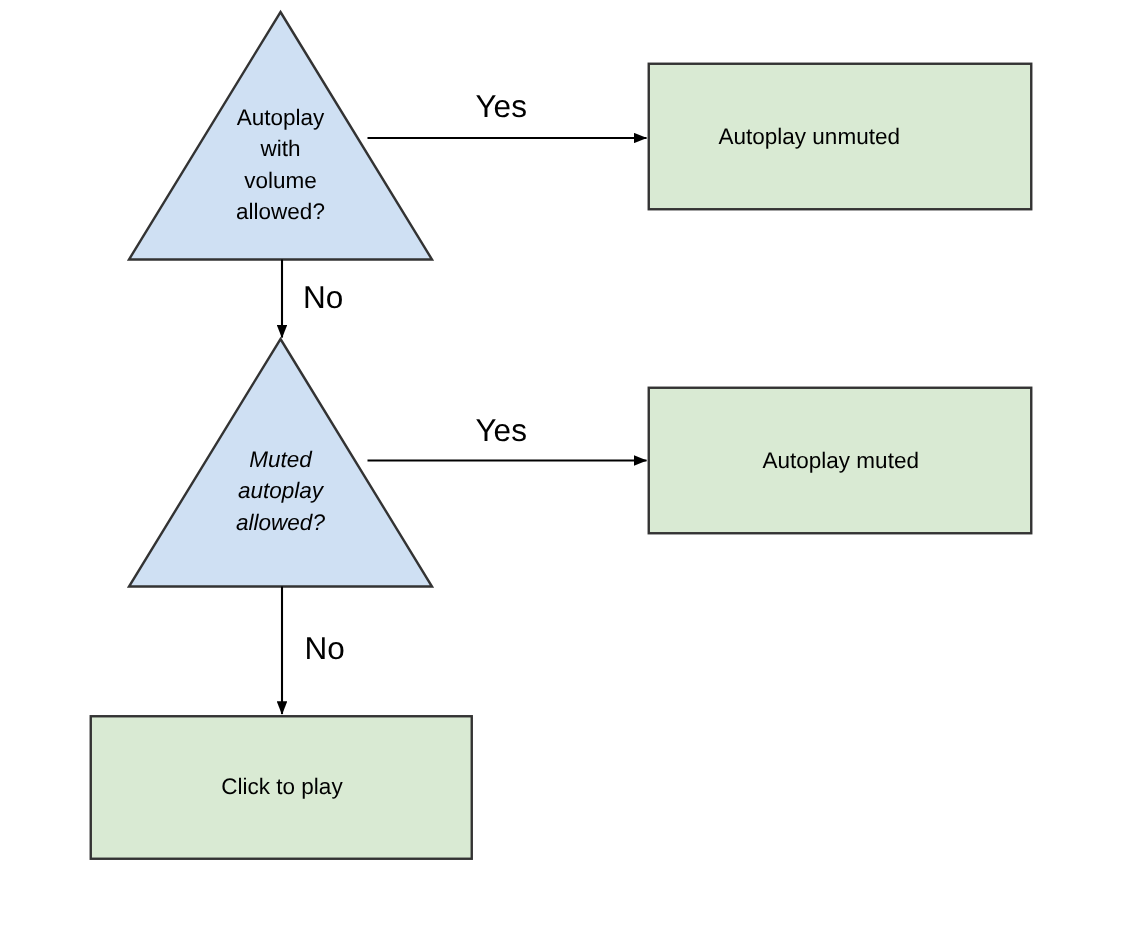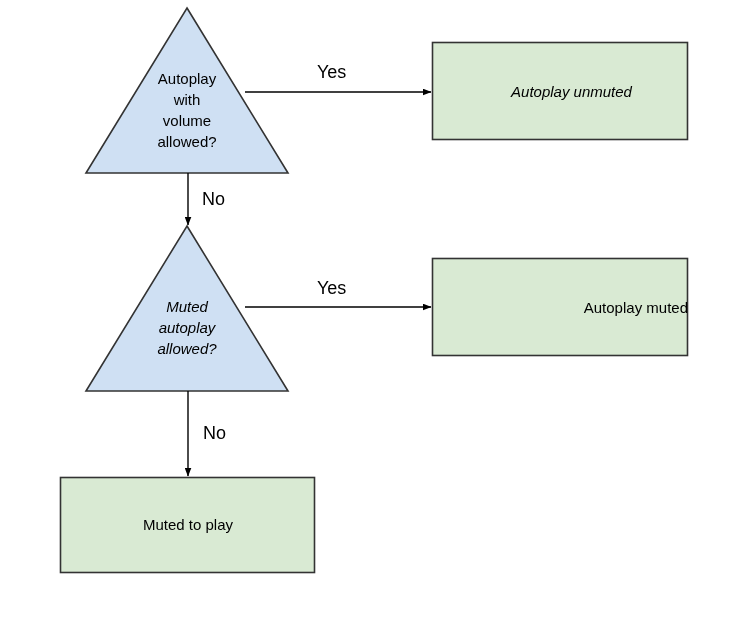--- a/index.html
+++ b/index.html
@@ -29,49 +29,47 @@
     font-family: "Liberation Sans", sans-serif;
     font-size: 15px;
     line-height: 21px;
     color: #000000;
     white-space: pre;
     pointer-events: none;
   }
   .edge-label {
     position: absolute;
     font-family: "Liberation Sans", sans-serif;
-    font-size: 18px;
+    font-size: 21px;
     line-height: 18px;
     color: #000000;
     white-space: pre;
   }
   
   #decision-1-label {
     left: 88px;
     top: 68px;
     width: 198px;
   }
   #decision-2-label {
     left: 88px;
     top: 296px;
     width: 198px;
     font-style: italic;
   }
   
   #box-autoplay-unmuted-label {
-    left: 444px;
+    left: 412px;
     top: 81px;
     width: 255px;
-    font-style: italic;
   }
   #box-autoplay-muted-label {
     left: 433px;
     top: 297px;
     width: 255px;
-    text-align: right;
   }
   #box-click-to-play-label {
     left: 61px;
     top: 514px;
     width: 254px;
   }
   
   #edge-label-yes-1 { left: 317px; top: 63px; }
   #edge-label-no-1  { left: 202px; top: 190px; }
   #edge-label-yes-2 { left: 317px; top: 279px; }
@@ -112,21 +110,21 @@
 allowed?</div>
 
 <div class="node-label" id="decision-2-label">Muted
 autoplay
 allowed?</div>
 
 <div class="node-label" id="box-autoplay-unmuted-label">Autoplay unmuted</div>
 
 <div class="node-label" id="box-autoplay-muted-label">Autoplay muted</div>
 
-<div class="node-label" id="box-click-to-play-label">Muted to play</div>
+<div class="node-label" id="box-click-to-play-label">Click to play</div>
 
 <div class="edge-label" id="edge-label-yes-1">Yes</div>
 
 <div class="edge-label" id="edge-label-no-1">No</div>
 
 <div class="edge-label" id="edge-label-yes-2">Yes</div>
 
 <div class="edge-label" id="edge-label-no-2">No</div>
 
 </body></html>

